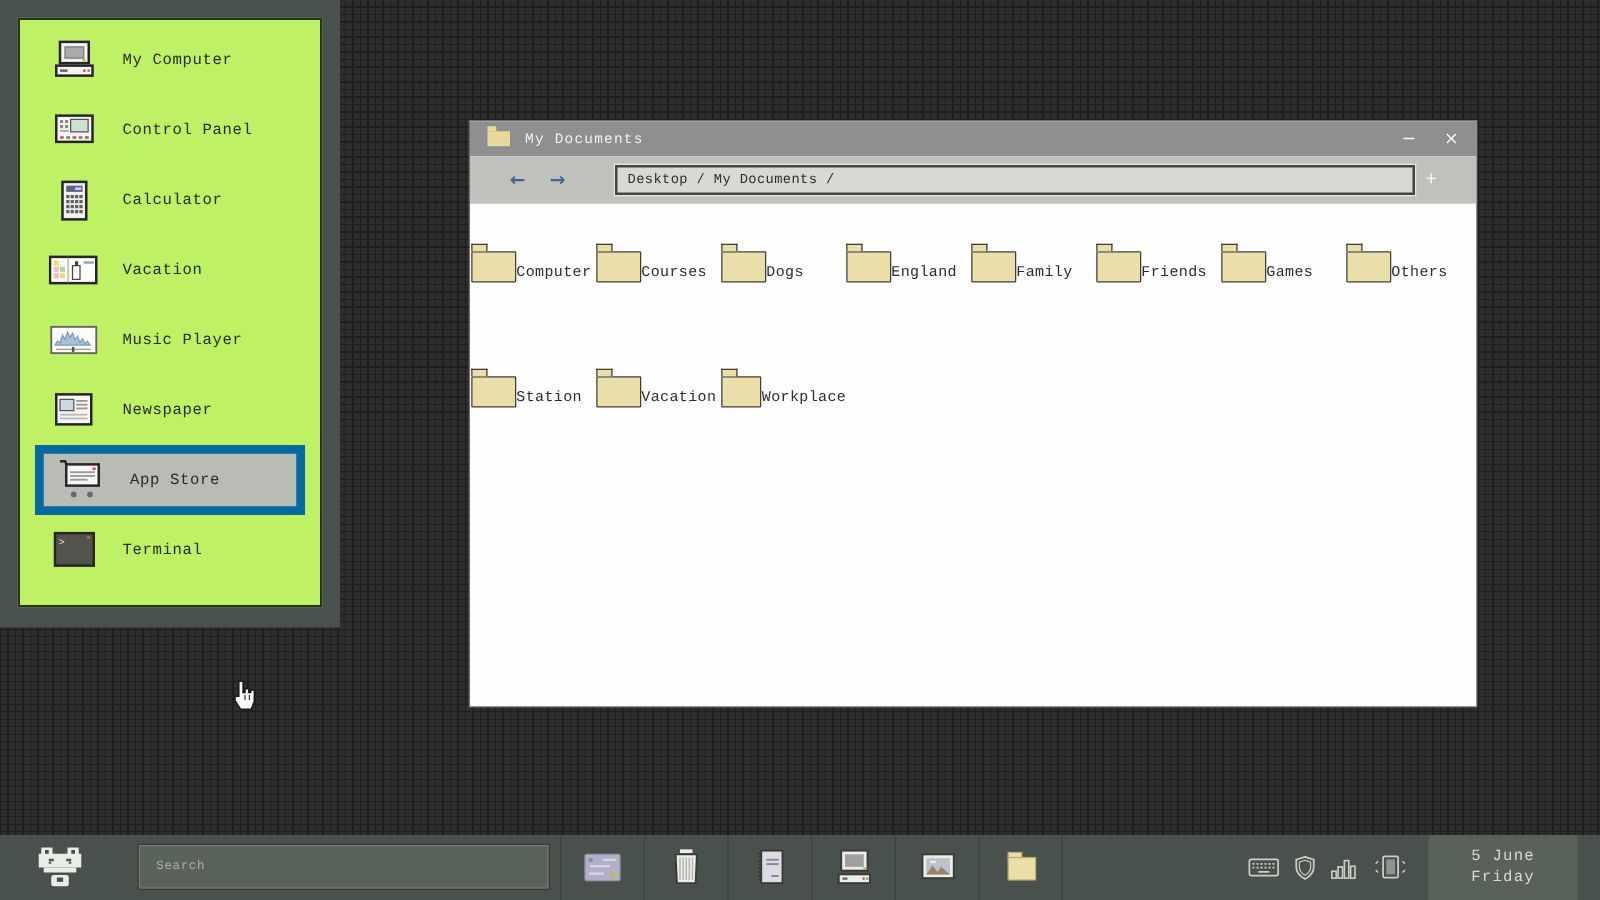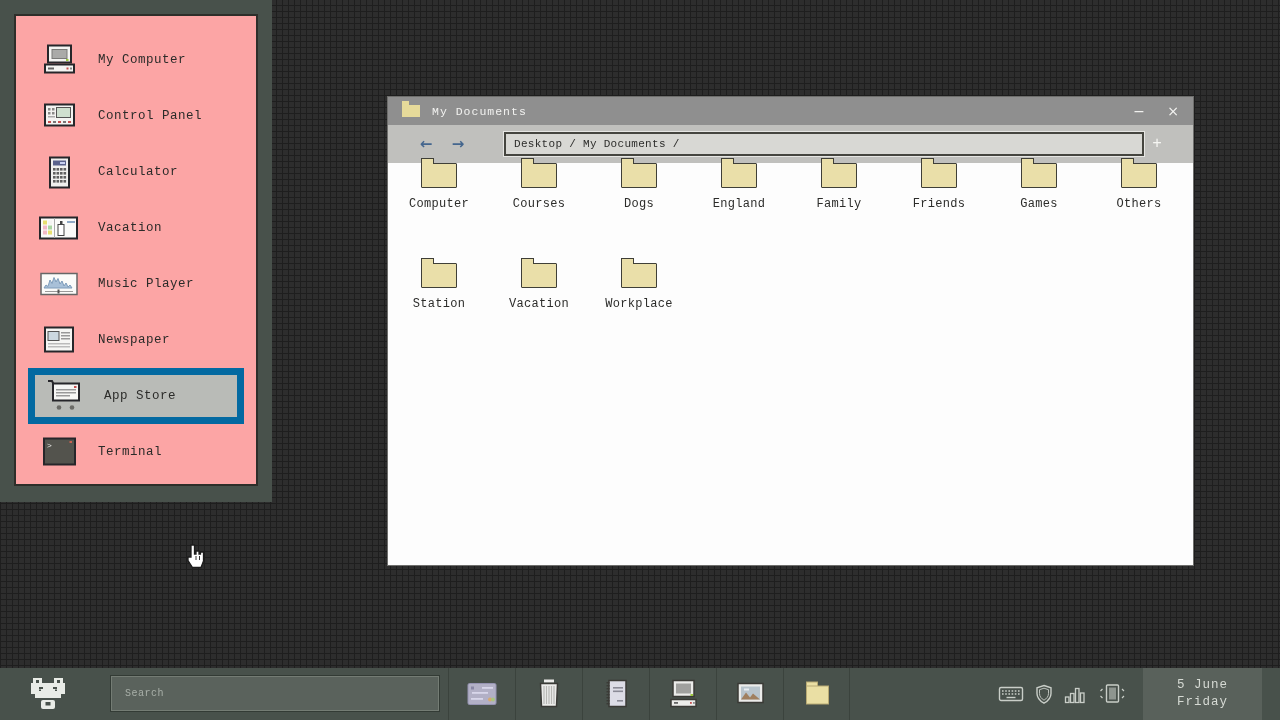--- a/index.html
+++ b/index.html
@@ -9,29 +9,29 @@
     font-family:"Liberation Mono", monospace;
     background-color:#2d2d2d;
     background-image:
       repeating-linear-gradient(0deg,#1e1e1e 0 1px,transparent 1px 6px),
       repeating-linear-gradient(90deg,#1e1e1e 0 1px,transparent 1px 6px);
   }
 
   
   #start-panel { position:absolute; left:0; top:160; width:272px; height:502px; background:#48514b; }
   #start-menu  { position:absolute; left:14px; top:14px; width:244px; height:472px;
-                 background:#fca5a5; border:2px solid #2e2e2a; padding-top:16px; }
+                 background:#bef264; border:2px solid #2e2e2a; padding-top:4px; }
   .menu-item { height:56px; margin:0 12px; display:flex; align-items:center; padding-left:8px; }
   .menu-item.highlighted { background:#b9bbb7; border:7px solid #0369a1; padding-left:7px; }
   .mi-icon { width:46px; display:flex; justify-content:center; align-items:center; }
   .mi-label { margin-left:16px; font-size:12.5px; color:#2b2b29; letter-spacing:0.5px; }
 
   
   #window { position:absolute; left:376px; top:97px; width:805px; height:468px;
-            background:#fdfdfd; box-shadow:0 0 0 1px #6e6e6c;margin-left:12px; }
+            background:#fdfdfd; box-shadow:0 0 0 1px #6e6e6c; }
   #titlebar { position:relative; height:28px; background:#8f8f8f; display:flex; align-items:center; }
   #title-folder { position:relative; margin-left:14px; width:18px; height:12px; background:#e6da9a; }
   #title-folder::before { content:""; position:absolute; top:-4px; left:0; width:7px; height:4px; background:#e6da9a; }
   #title-text { margin-left:12px; color:#f2f2f0; font-size:11.5px; letter-spacing:1px; }
   .win-btn { position:absolute; top:0; height:28px; width:28px; display:flex; align-items:center;
              justify-content:center; color:#f4f4f2; font-size:14px; font-family:"DejaVu Sans",sans-serif; }
   #btn-min { right:40px; }
   #btn-close { right:6px; }
 
   #toolbar { position:relative; height:38px; background:#c0c0bd; }
@@ -41,21 +41,21 @@
   #nav-back { left:26px; } #nav-fwd { left:58px; }
   #address { position:absolute; left:116px; top:7px; width:640px; height:24px;
              background:#d8d8d4; border:2px solid #45453f; box-shadow:0 0 0 1px #e6e6e3;
              font-family:"Liberation Mono",monospace; font-size:11px; color:#2d2d2b;
              padding:0 8px; letter-spacing:0.3px; outline:none; }
   #add-btn { position:absolute; right:26px; top:7px; width:20px; height:24px; display:flex;
              align-items:center; justify-content:center; color:#f6f6f3; font-size:16px; }
 
   #folders { position:absolute; left:1px; top:66px; width:800px; }
   .folder-row { display:flex; }
-  .folder-item { width:100px; height:100px; display:flex; flex-direction:column; align-items:center; }
+  .folder-item { width:100px; height:100px; display:flex; flex-direction:row; align-items:center; }
   .ficon { position:relative; width:36px; height:25px; background:#eadfa9; border:1.5px solid #3f3f37; border-radius:1px; }
   .ficon::before { content:""; position:absolute; top:-6.5px; left:-1.5px; width:11px; height:5px;
                    background:#eadfa9; border:1.5px solid #3f3f37; border-bottom:none; }
   .flabel { margin-top:9px; font-size:12px; color:#2c2c2a; letter-spacing:0.3px; }
 
   
   #taskbar { position:absolute; left:0; bottom:0; width:1280px; height:52px; background:#48514b; }
   #logo { position:absolute; left:28px; top:6px; }
   #search { position:absolute; left:110px; top:7px; width:330px; height:37px;
             background:#5a625c; border:1px solid #333b35; box-shadow:inset 0 0 0 1px #747c74;

